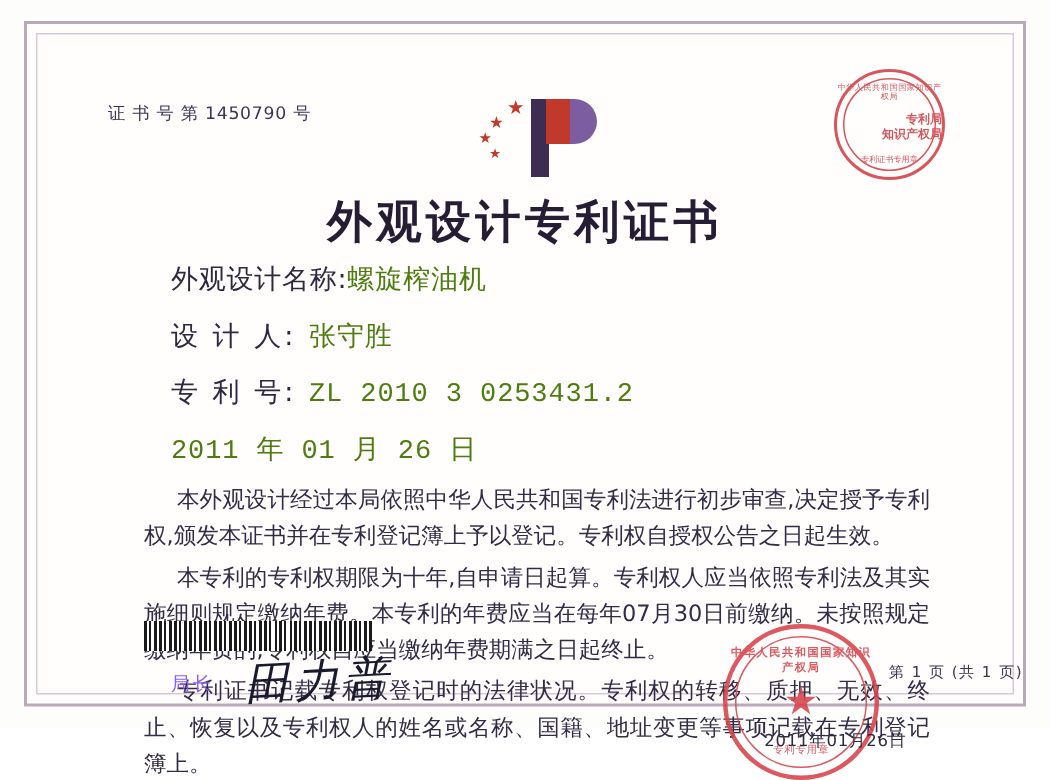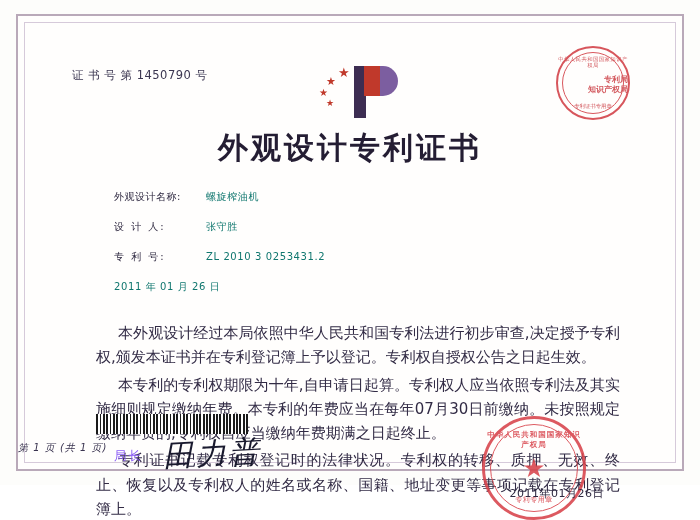--- a/index.html
+++ b/index.html
@@ -184,38 +184,38 @@
   .fields {
     position: absolute;
     left: 96px;
     top: 158px;
     right: 60px;
   }
   .field-row {
     display: flex;
     align-items: baseline;
     margin-bottom: 13.5px;
-    font-size: 10px;
+    font-size: 18px;
     color: #2e2840;
     white-space: nowrap;
-    margin-top: 16px;
   }
   .field-label {
     display: inline-block;
     min-width: 92px;
     letter-spacing: 2px;
     color: #2e2840;
   }
   .field-label.wide {
     letter-spacing: 0.5px;
     min-width: 92px;
   }
   .field-value {
-    color: #0f766e;
+    color: #4d7c0f;
     letter-spacing: 0.6px;
+    font-family: Liberation Mono, monospace;
   }
 
   
   .paragraphs {
     position: absolute;
     left: 78px;
     right: 62px;
     top: 305px;
     font-size: 15px;
     line-height: 1.62;
@@ -319,25 +319,24 @@
     color: #2e2840;
     letter-spacing: 0.5px;
   }
 
   
   .page-footer {
     position: absolute;
     left: 0;
     right: 0;
     bottom: 14px;
-    text-align: left;
+    text-align: right;
     font-size: 10px;
     color: #3a3450;
     letter-spacing: 1px;
-    font-style: italic;
   }
 </style>
 </head>
 <body>
 
 <div class="page">
   <div class="cert-frame">
     <div class="cert-frame-inner"></div>
 
     <div class="cert-body">

